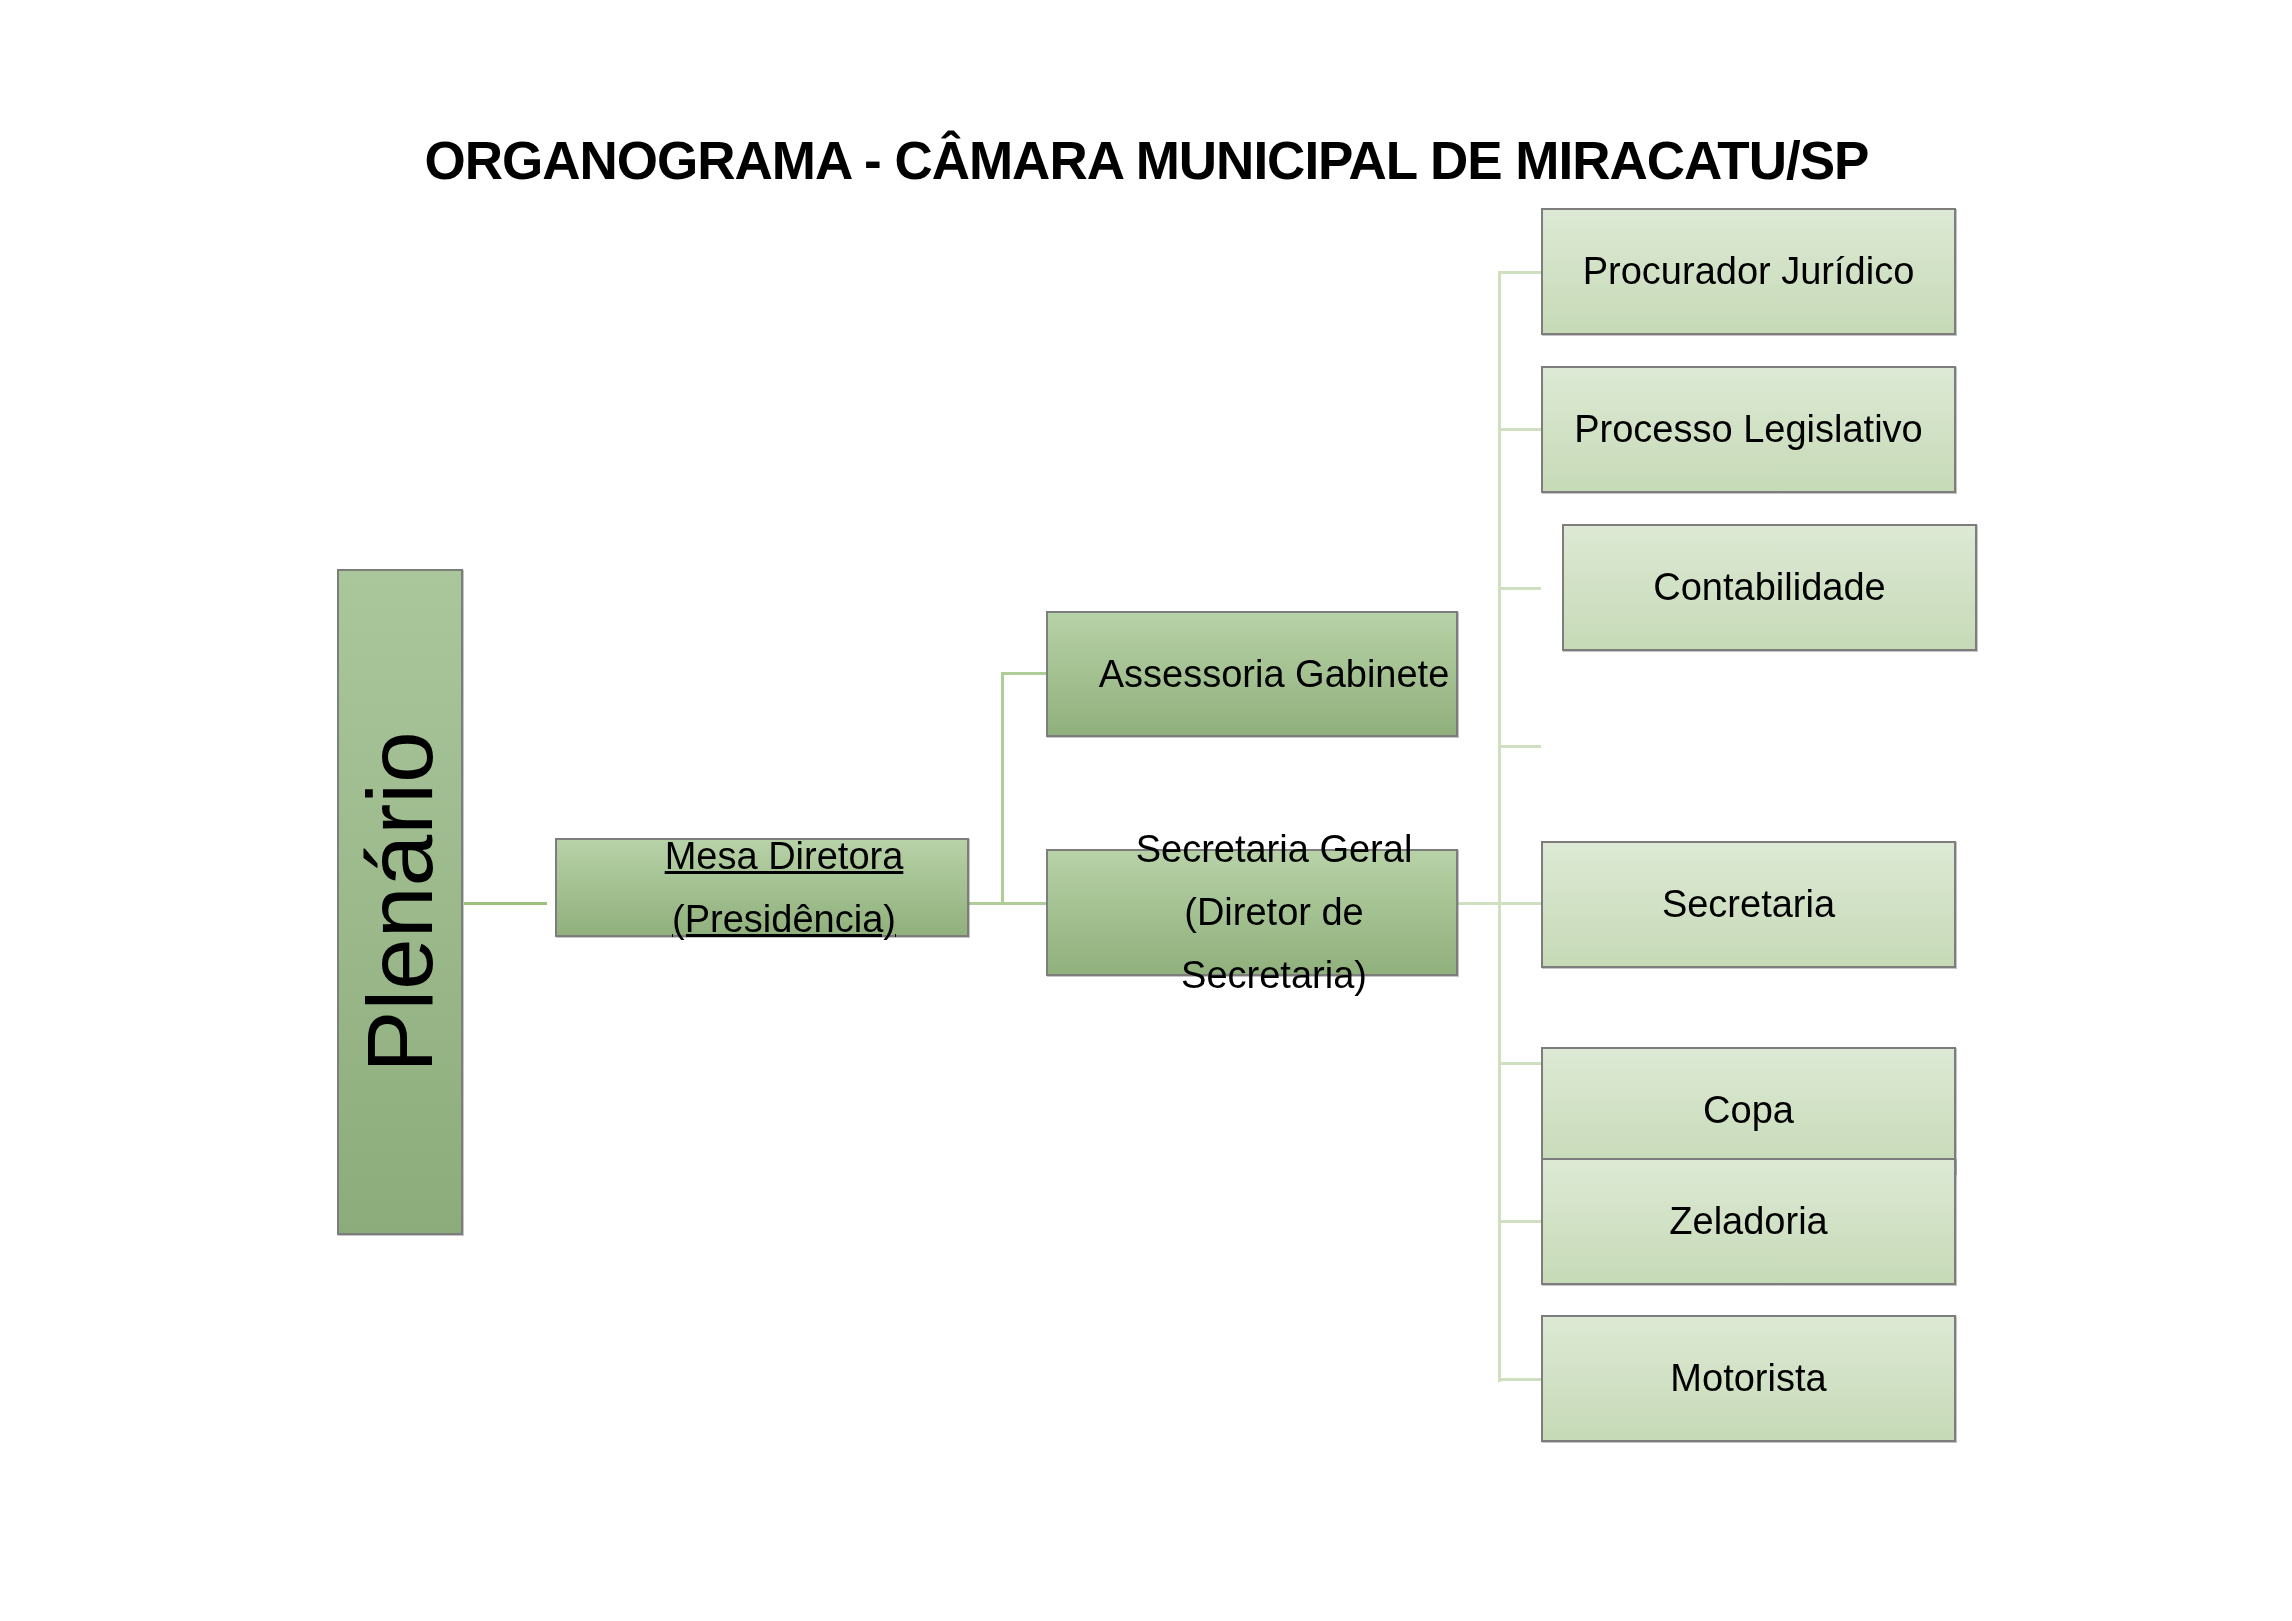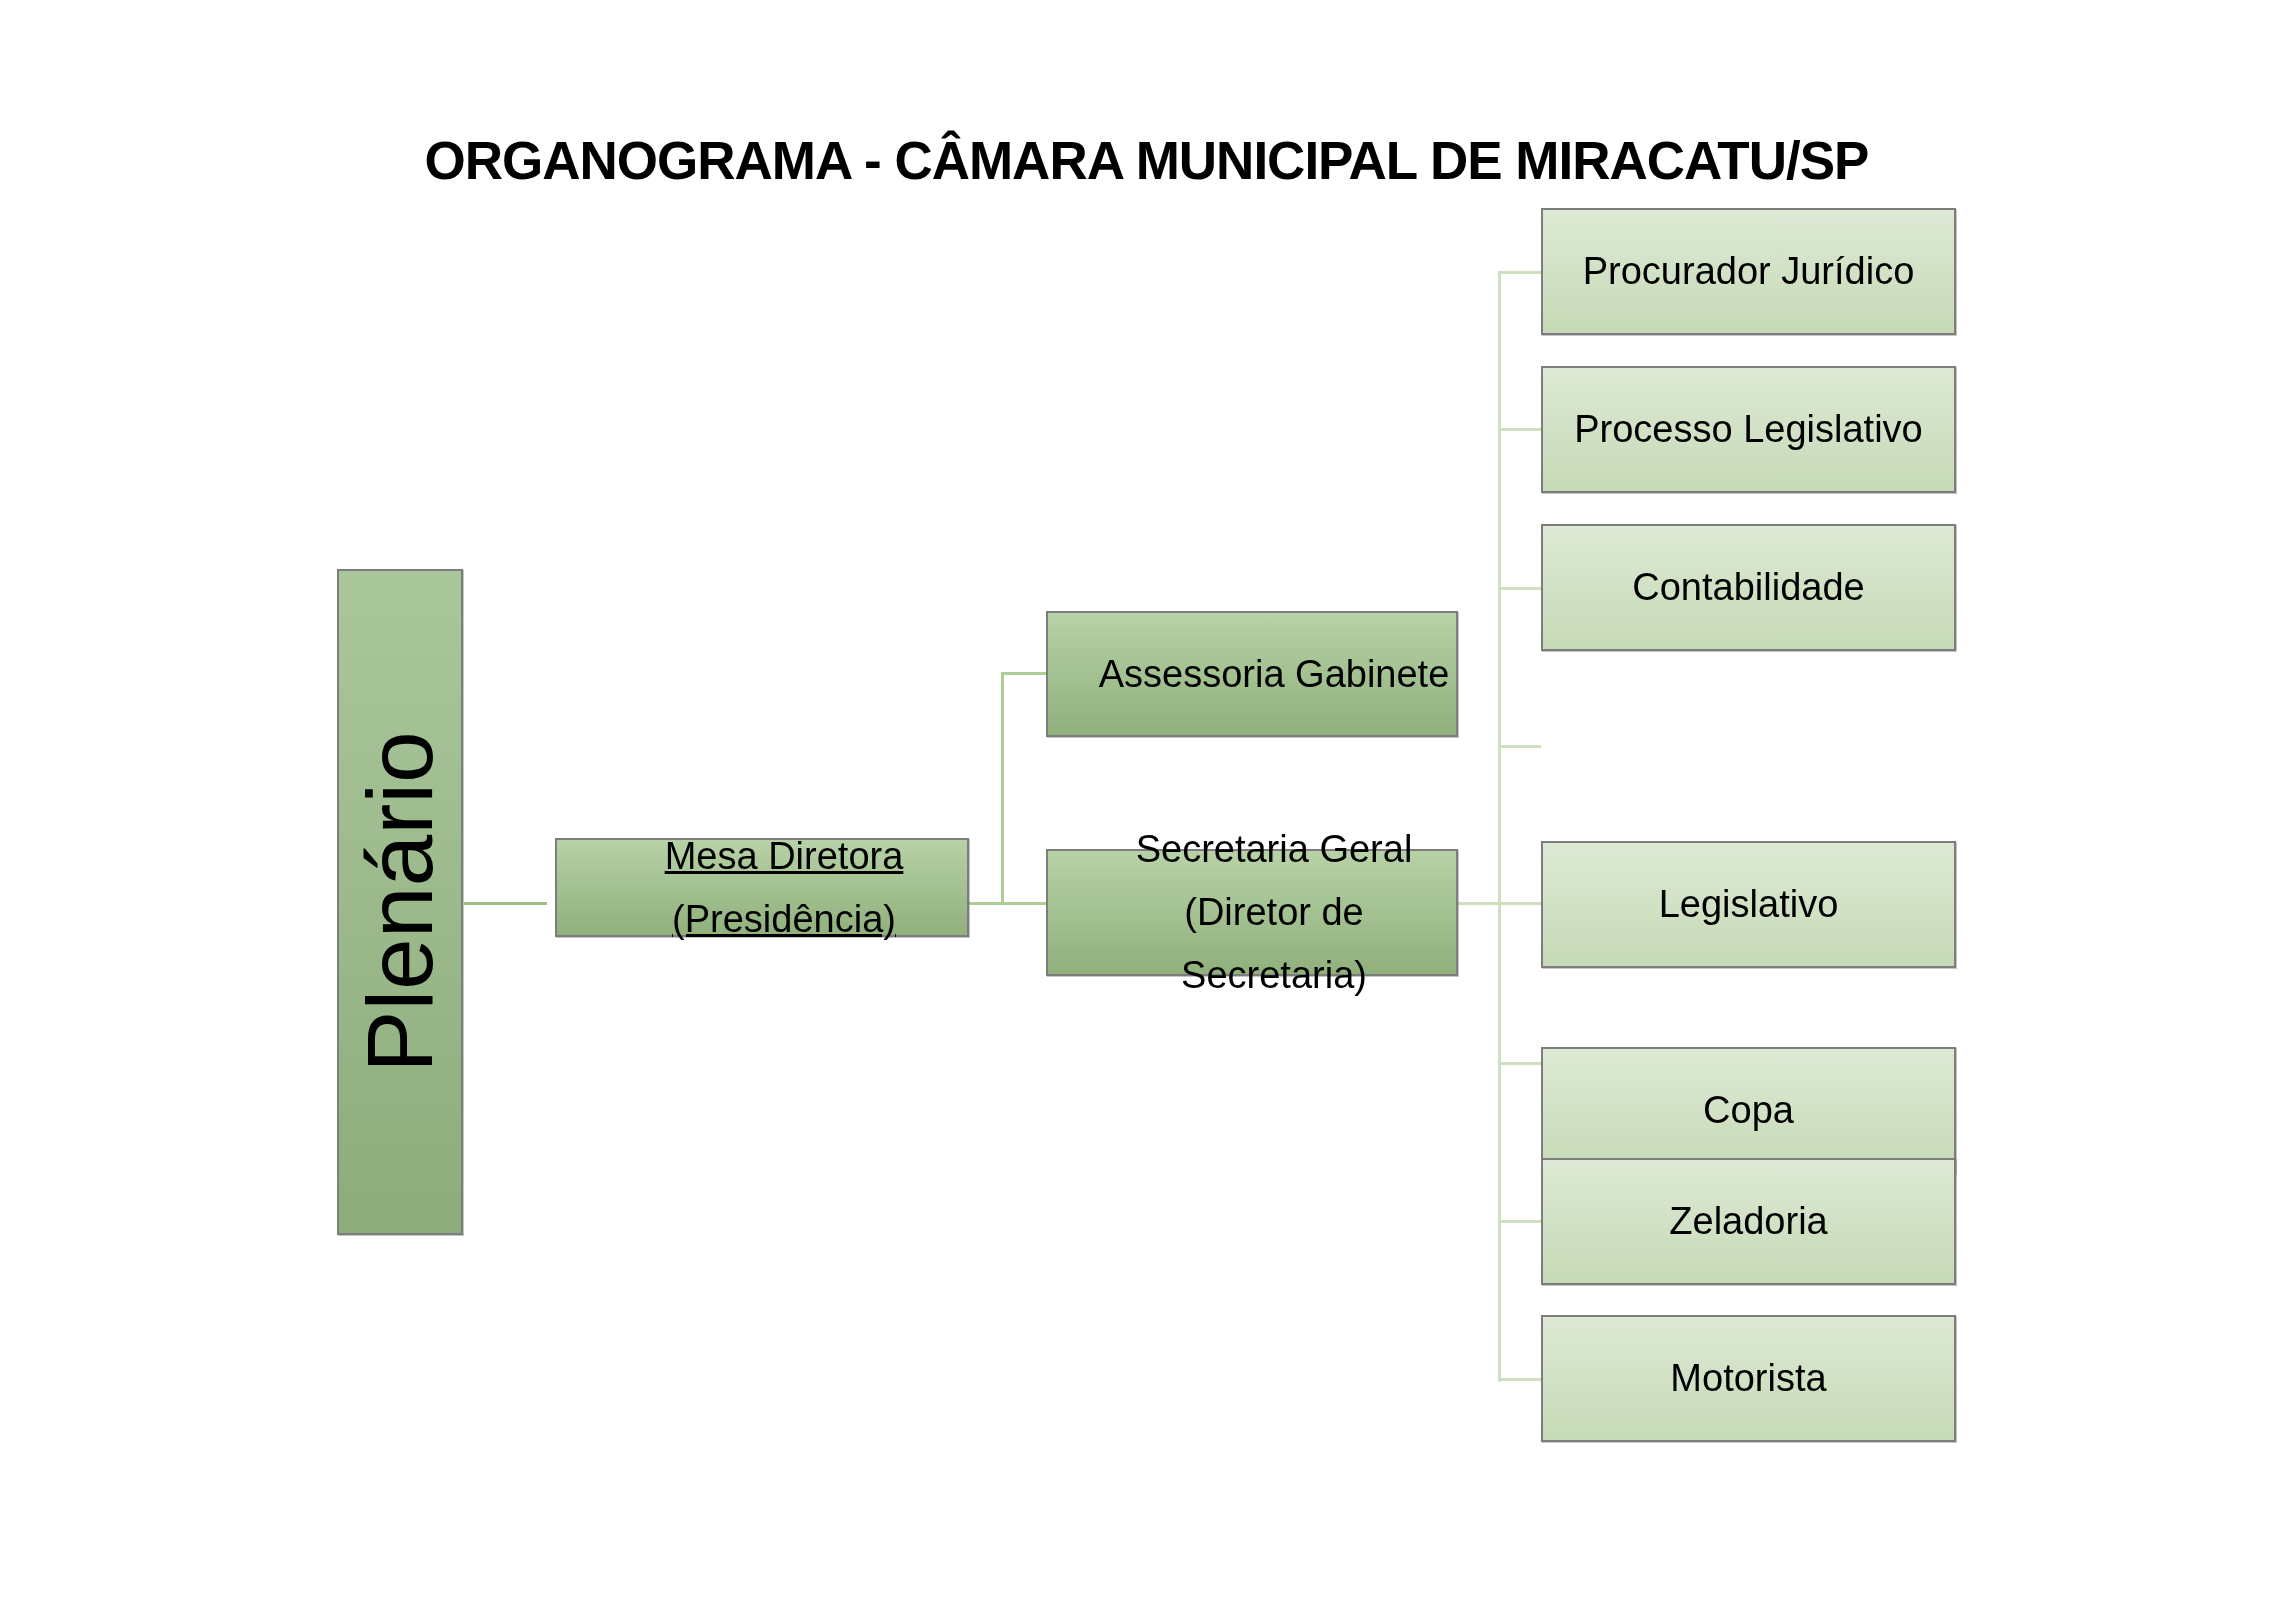--- a/index.html
+++ b/index.html
@@ -52,21 +52,21 @@
     line-height: 93px;
     white-space: nowrap;
   }
   .node-mesa       { left: 555px;  top: 838px; width: 414px; height: 99px; text-decoration: underline; }
   .node-assessoria { left: 1046px; top: 611px; width: 412px; height: 126px; }
   .node-secretaria { left: 1046px; top: 841px; width: 412px; height: 127px; margin-top: 8px; }
 
   .unit { left: 1541px; width: 415px; height: 127px; }
   .unit-0 { top: 208px; }
   .unit-1 { top: 366px; }
-  .unit-2 { top: 524px; }
+  .unit-2 { top: 524px; margin-left: 21px; }
   .unit-3 { top: 682px; }
   .unit-4 { top: 841px; }
   .unit-5 { top: 999px; margin-top: 48px; }
   .unit-6 { top: 1158px; }
   .unit-7 { top: 1315px; }
 
   .conn { position: absolute; }
   .conn-dark { background: #9cc17f; }
   .conn-mid  { background: #aecd97; }
   .conn-pale { background: #cfe0c1; }
@@ -130,21 +130,21 @@
   <div class="node grad-light unit unit-0">
     <div>Procurador Jurídico</div>
   </div>
   <div class="node grad-light unit unit-1">
     <div>Processo Legislativo</div>
   </div>
   <div class="node grad-light unit unit-2">
     <div>Contabilidade</div>
   </div>
   <div class="node grad-light unit unit-4">
-    <div>Legislativo</div>
+    <div>Secretaria</div>
   </div>
   <div class="node grad-light unit unit-5">
     <div>Copa</div>
   </div>
   <div class="node grad-light unit unit-6">
     <div>Zeladoria</div>
   </div>
   <div class="node grad-light unit unit-7">
     <div>Motorista</div>
   </div>

